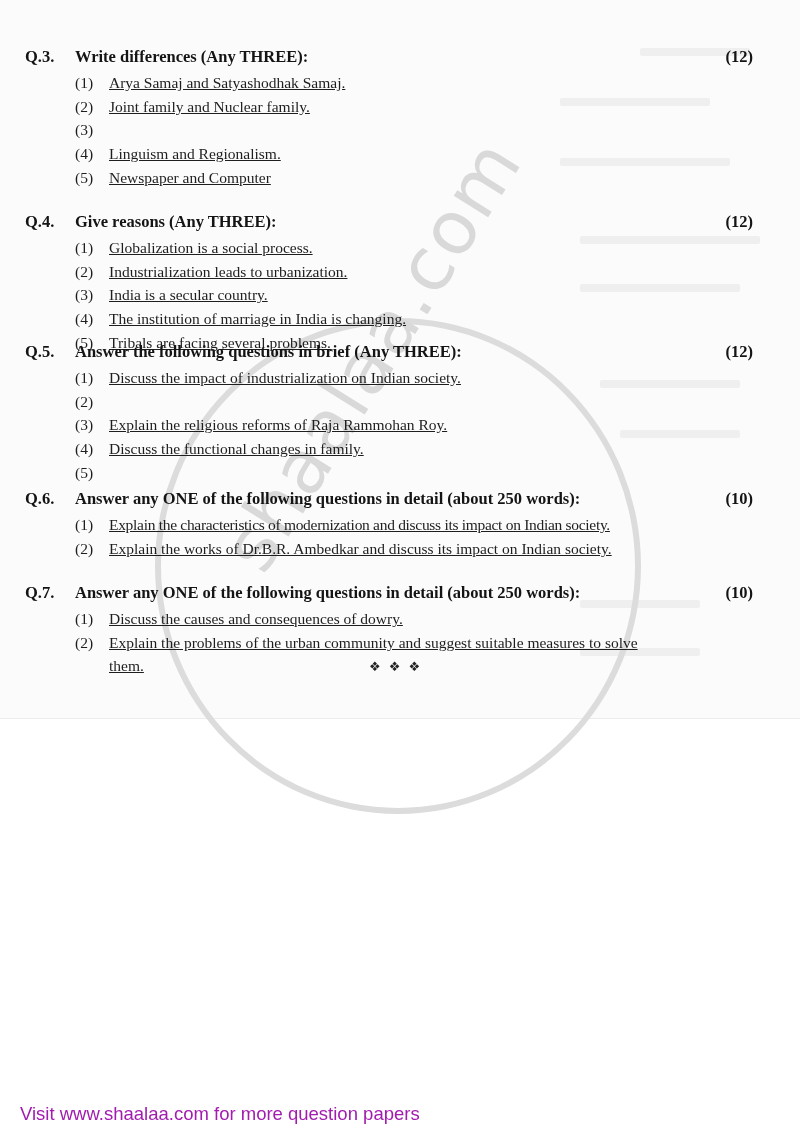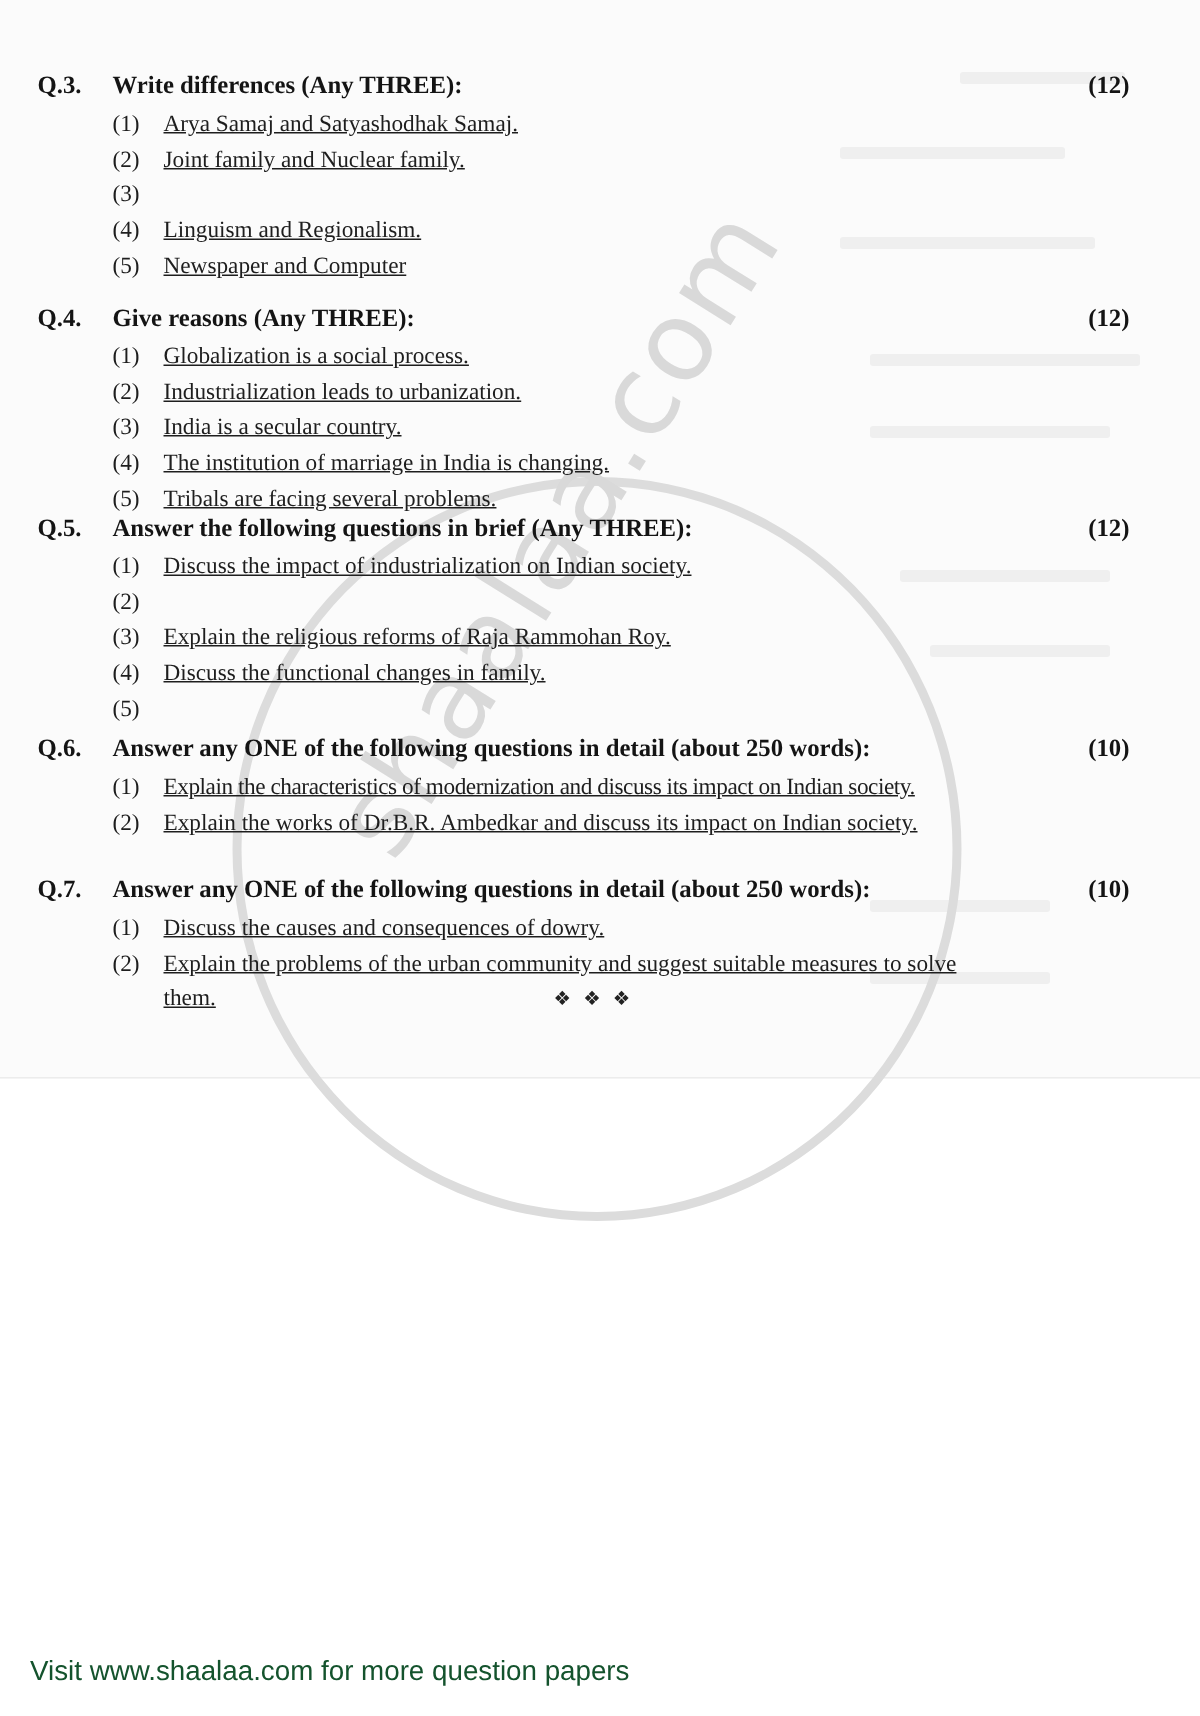--- a/index.html
+++ b/index.html
@@ -37,21 +37,21 @@
     .items { margin: 0; padding: 0; list-style: none; }
     .item { display: flex; font-size: 15.5px; line-height: 23.7px; color: #1e1e1e; }
     .item .label { width: 34px; padding-left: 50px; }
     .item .text { flex: 1; padding-right: 40px; text-decoration: underline; }
     .stars {
       position: absolute; left: 369px; top: 659px; font-size: 13px; color: #222; letter-spacing: 2px;
       font-family: "DejaVu Sans", sans-serif;
     }
     .footer {
       position: absolute; left: 20px; top: 1103px;
-      font-family: "Liberation Sans", sans-serif; font-size: 18.5px; color: #14532d;
+      font-family: "Liberation Sans", sans-serif; font-size: 18.5px; color: #a21caf;
     }
   </style>
 </head>
 <body>
 
 <div class="scan">
   <div class="ghost" style="left:640px;top:48px;width:110px;"></div>
   <div class="ghost" style="left:560px;top:98px;width:150px;"></div>
   <div class="ghost" style="left:560px;top:158px;width:170px;"></div>
   <div class="ghost" style="left:580px;top:236px;width:180px;"></div>
@@ -89,21 +89,21 @@
           <span class="label">(4)</span>
           <span class="text">Linguism and Regionalism.</span>
         </li>
       <li class="item">
           <span class="label">(5)</span>
           <span class="text">Newspaper and Computer</span>
         </li>
     </ul>
   </div>
 
-  <div class="q" style="top:202px;">
+  <div class="q" style="top:212px;">
     <div class="q-head">
       <span class="num">Q.4.</span>
       <span class="title">Give reasons (Any THREE):</span>
       <span class="marks">(12)</span>
     </div>
     <ul class="items">
       <li class="item">
           <span class="label">(1)</span>
           <span class="text">Globalization is a social process.</span>
         </li>

